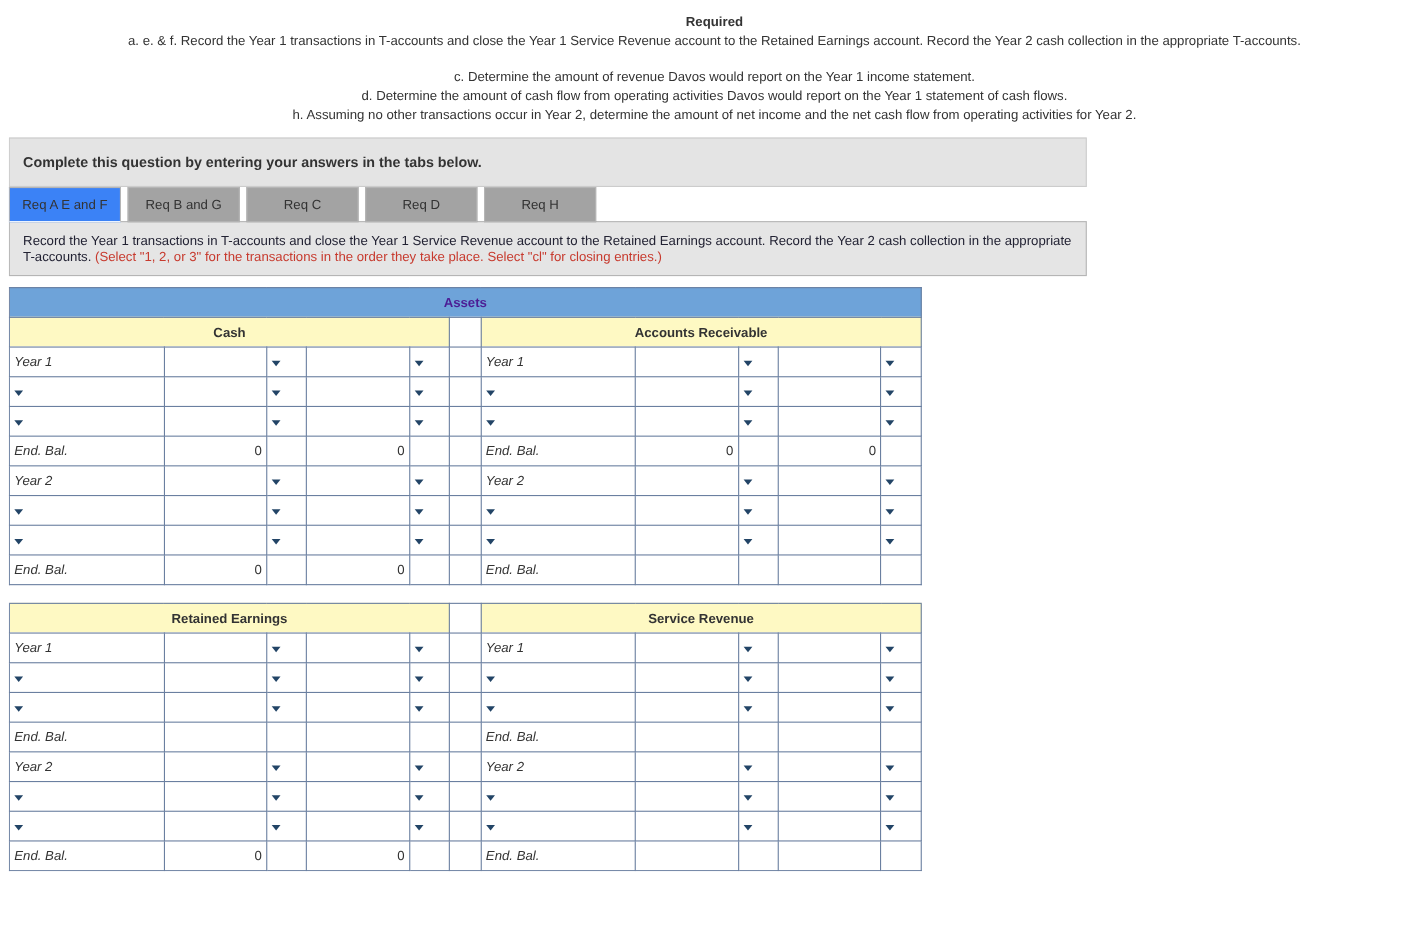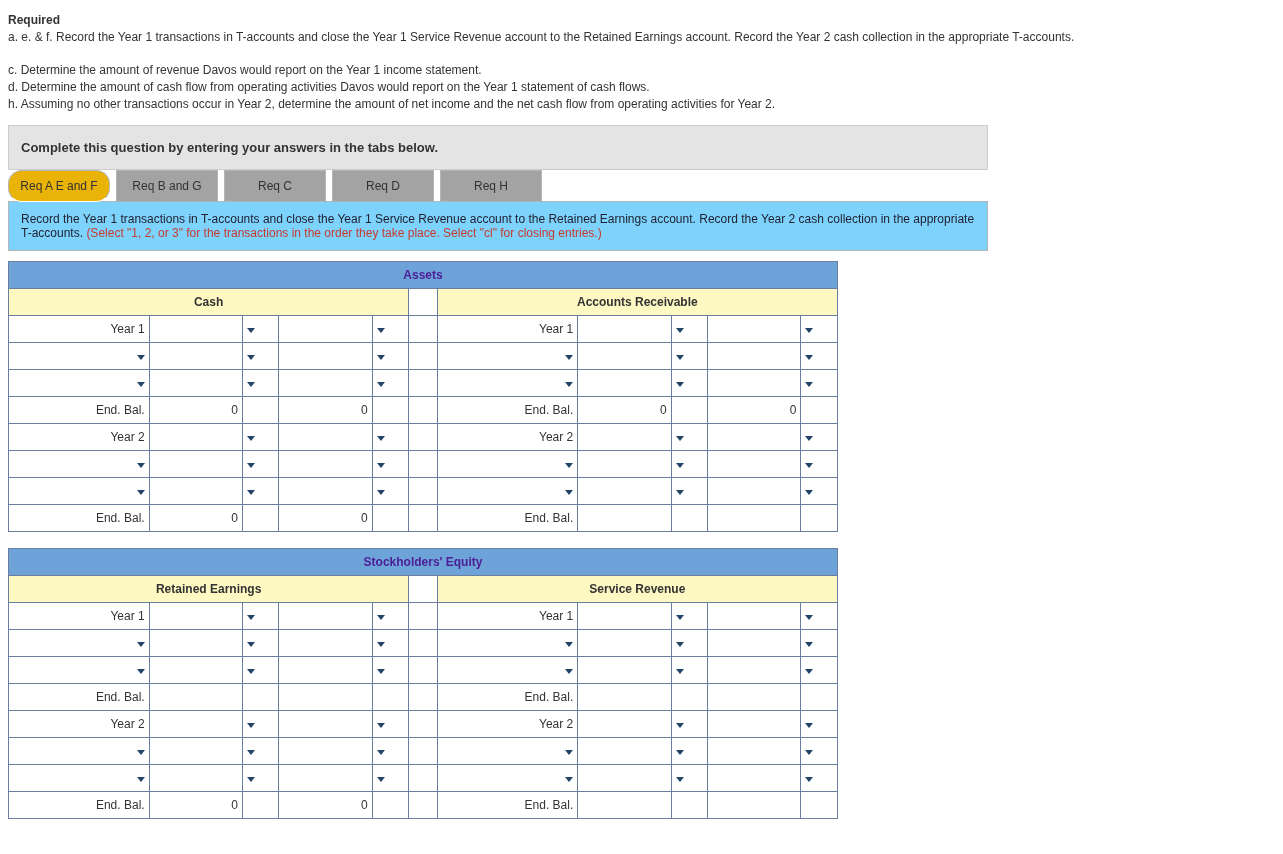--- a/index.html
+++ b/index.html
@@ -1,31 +1,31 @@
 <!DOCTYPE html>
 <html><head>
 <meta charset="utf-8">
 <style>
   body { font-family: Arial, sans-serif; font-size: 12px; color: #333; margin: 8px; }
   .problem-text { line-height: 1.4; margin-bottom: 12px; }
   .problem-text b { font-weight: bold; }
-  .req-list { margin: 4px 0 12px 0; }
+  .req-list { margin: 4px 0 12px 16px; text-align: center; }
   .answer-container { width: 980px; }
   .complete-banner { background: #e4e4e4; border: 1px solid #ccc; padding: 14px 12px; font-weight: bold; margin-bottom: 0; font-size: 13px; }
   .tabs { display: flex; gap: 6px; margin-bottom: 0; }
   .tab { border: 1px solid #b5b5b5; background: #a3a3a3; padding: 8px 10px; font-size: 12px; cursor: pointer; min-width: 80px; text-align: center; }
-  .tab.active { background: #eab308; border-bottom: 1px solid #fff; position: relative; z-index: 2; border-radius: 14px; }
-  .tab-panel { border: 1px solid #b5b5b5; padding: 10px 12px; background: #7dd3fc; margin-top: -1px; }
+  .tab.active { background: #3b82f6; border-bottom: 1px solid #fff; position: relative; z-index: 2; }
+  .tab-panel { border: 1px solid #b5b5b5; padding: 10px 12px; background: #e5e5e5; margin-top: -1px; }
   .instr-main { color: #223; }
   .instr-hint { color: #c73a2e; }
   table.t-accounts { border-collapse: collapse; margin-top: 10px; width: 830px; }
   table.t-accounts td, table.t-accounts th { border: 1px solid #6a7fa0; height: 22px; font-size: 12px; padding: 2px 4px; }
   .section-header { background: #6ea3d9; font-weight: bold; text-align: center; color: #4c1d95; }
   .acct-header { background: #fef9c3; font-weight: bold; text-align: center; }
-  .label-cell { background: #fff; text-align: right; width: 95px; }
+  .label-cell { background: #fff; text-align: left; width: 95px; font-style: italic; }
   .input-cell { background: #fff; width: 60px; text-align: right; }
   .spacer-cell { background: #fff; width: 12px; }
   .dropdown-cell { background: #fff; width: 18px; }
   .dropdown-tick { display: inline-block; width: 0; height: 0; border-left: 4px solid transparent; border-right: 4px solid transparent; border-top: 5px solid #246; }
   .val-zero { text-align: right; }
 </style>
 </head>
 <body>
 
 <div class="problem-text">
@@ -171,23 +171,20 @@
       <td class="dropdown-cell"></td>
       <td class="input-cell"></td>
       <td class="dropdown-cell"></td>
     </tr>
 
     <tr>
           <td class="spacer-cell" colspan="11" style="height:12px;border-left:none;border-right:none;"></td>
         </tr>
 
     <tr>
-          <td class="section-header" colspan="11">Stockholders' Equity</td>
-        </tr>
-    <tr>
       <td class="acct-header" colspan="5">Retained Earnings</td>
       <td class="spacer-cell"></td>
       <td class="acct-header" colspan="5">Service Revenue</td>
     </tr>
     <tr>
       <td class="label-cell">Year 1</td>
       <td class="input-cell"></td>
       <td class="dropdown-cell"><span class="dropdown-tick"></span></td>
       <td class="input-cell"></td>
       <td class="dropdown-cell"><span class="dropdown-tick"></span></td>

